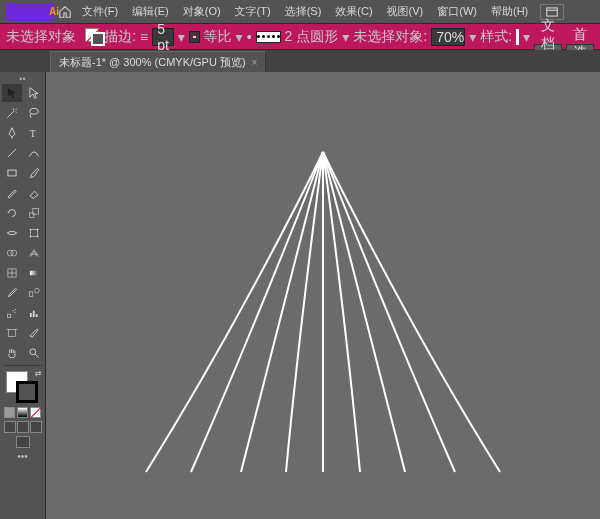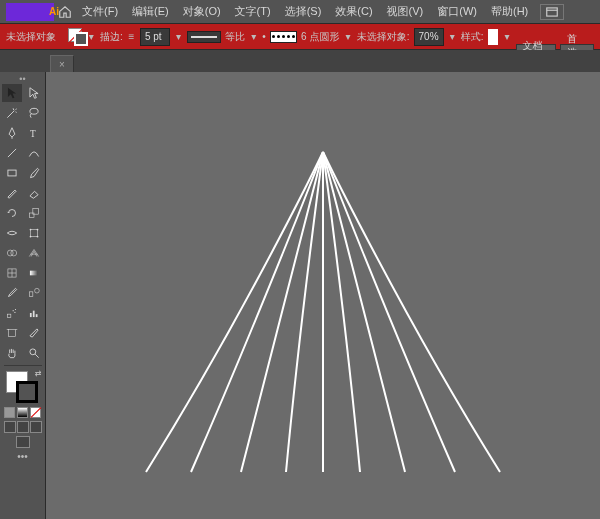--- a/index.html
+++ b/index.html
@@ -20,24 +20,24 @@
 .ai-logo {
   width: 42px; height: 18px; background: #6d28d9;
   display: flex; align-items: center; justify-content: center;
   color: #ff9a00; font-weight: bold; font-size: 10px; padding-left: 48px;
 }
 .home-icon { width: 18px; height: 18px; display:flex;align-items:center;justify-content:center; }
 .menubar .item { padding: 2px 6px; cursor: default; white-space: nowrap; }
 .menubar .arrange { margin-left:4px; width:24px; height:16px; border:1px solid #777; display:flex;align-items:center;justify-content:center;}
 
 .ctrlbar {
-  height: 26px; background: #b91c1c;
+  height: 26px; background: #be185d;
   display: flex; align-items: center; padding: 0 6px; gap: 4px;
   border-bottom: 1px solid #2a2a2a;
-  font-size: 10px;
+  font-size: 14px;
 }
 .ctrlbar .lbl { color: #c8c8c8; white-space: nowrap; }
 .swatch-pair { position: relative; width: 22px; height: 18px; }
 .swatch-pair .fill { position:absolute; width:14px;height:14px; background:#fff; border:1px solid #888; left:0; top:0;}
 .swatch-pair .fill .slash { position:absolute; width:18px;height:1px;background:#d00; transform:rotate(-45deg); top:6px;left:-2px;}
 .swatch-pair .stroke { position:absolute; width:14px;height:14px; border:2px solid #fff; left:6px; top:4px; background:#535353;}
 .dd { height:18px; width:14px; display:flex;align-items:center;justify-content:center; color:#bbb;}
 .field { height:18px; background:#3a3a3a; border:1px solid #222; color:#ddd; padding:0 4px; display:flex; align-items:center;}
 .stroke-preview { width:50px; height:12px; background:#3a3a3a; border:1px solid #222; display:flex;align-items:center;}
 .stroke-preview .line{height:2px;background:#ddd;width:100%;margin:0 3px;}
@@ -140,34 +140,35 @@
   <span class="lbl">等比</span>
   <div class="dd">▾</div>
   <span class="lbl">•</span>
   <div class="brush-dots">
       <span></span>
       <span></span>
       <span></span>
       <span></span>
       <span></span>
     </div>
-  <span class="lbl">6 点圆形</span>
+  <span class="lbl">2 点圆形</span>
   <div class="dd">▾</div>
   <span class="lbl">未选择对象:</span>
   <div class="field opfield">70%</div>
   <div class="dd">▾</div>
   <span class="lbl">样式:</span>
   <div class="stylebox"></div>
   <div class="dd">▾</div>
   <div class="btn">文档设置</div>
   <div class="btn">首选项</div>
 </div>
 
 <div class="tabbar">
   <div class="tab">
+    <span>未标题-1* @ 300% (CMYK/GPU 预览)</span>
     <span class="close">×</span>
   </div>
 </div>
 
 <div class="workrow">
 
   <div class="toolcol">
     <div style="width:38px;text-align:center;color:#aaa;font-size:9px;">••</div>
     <div class="toolgrid">
       <div class="tool sel">

